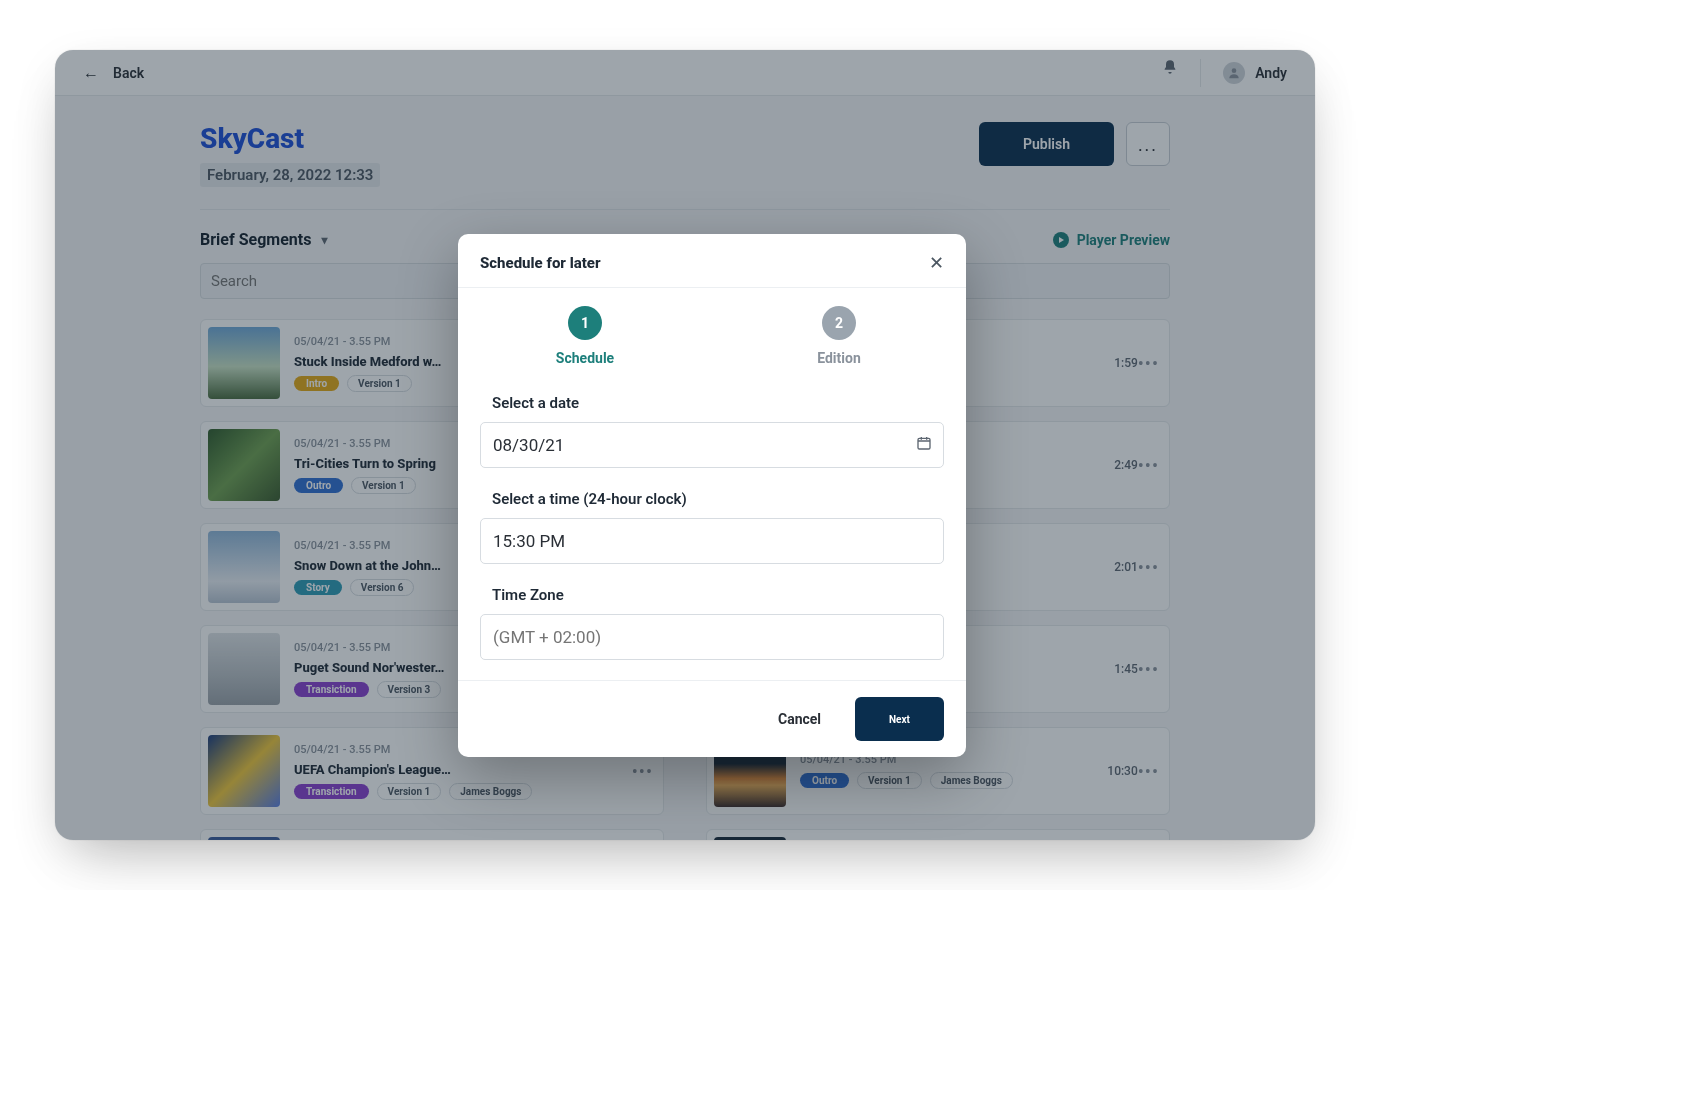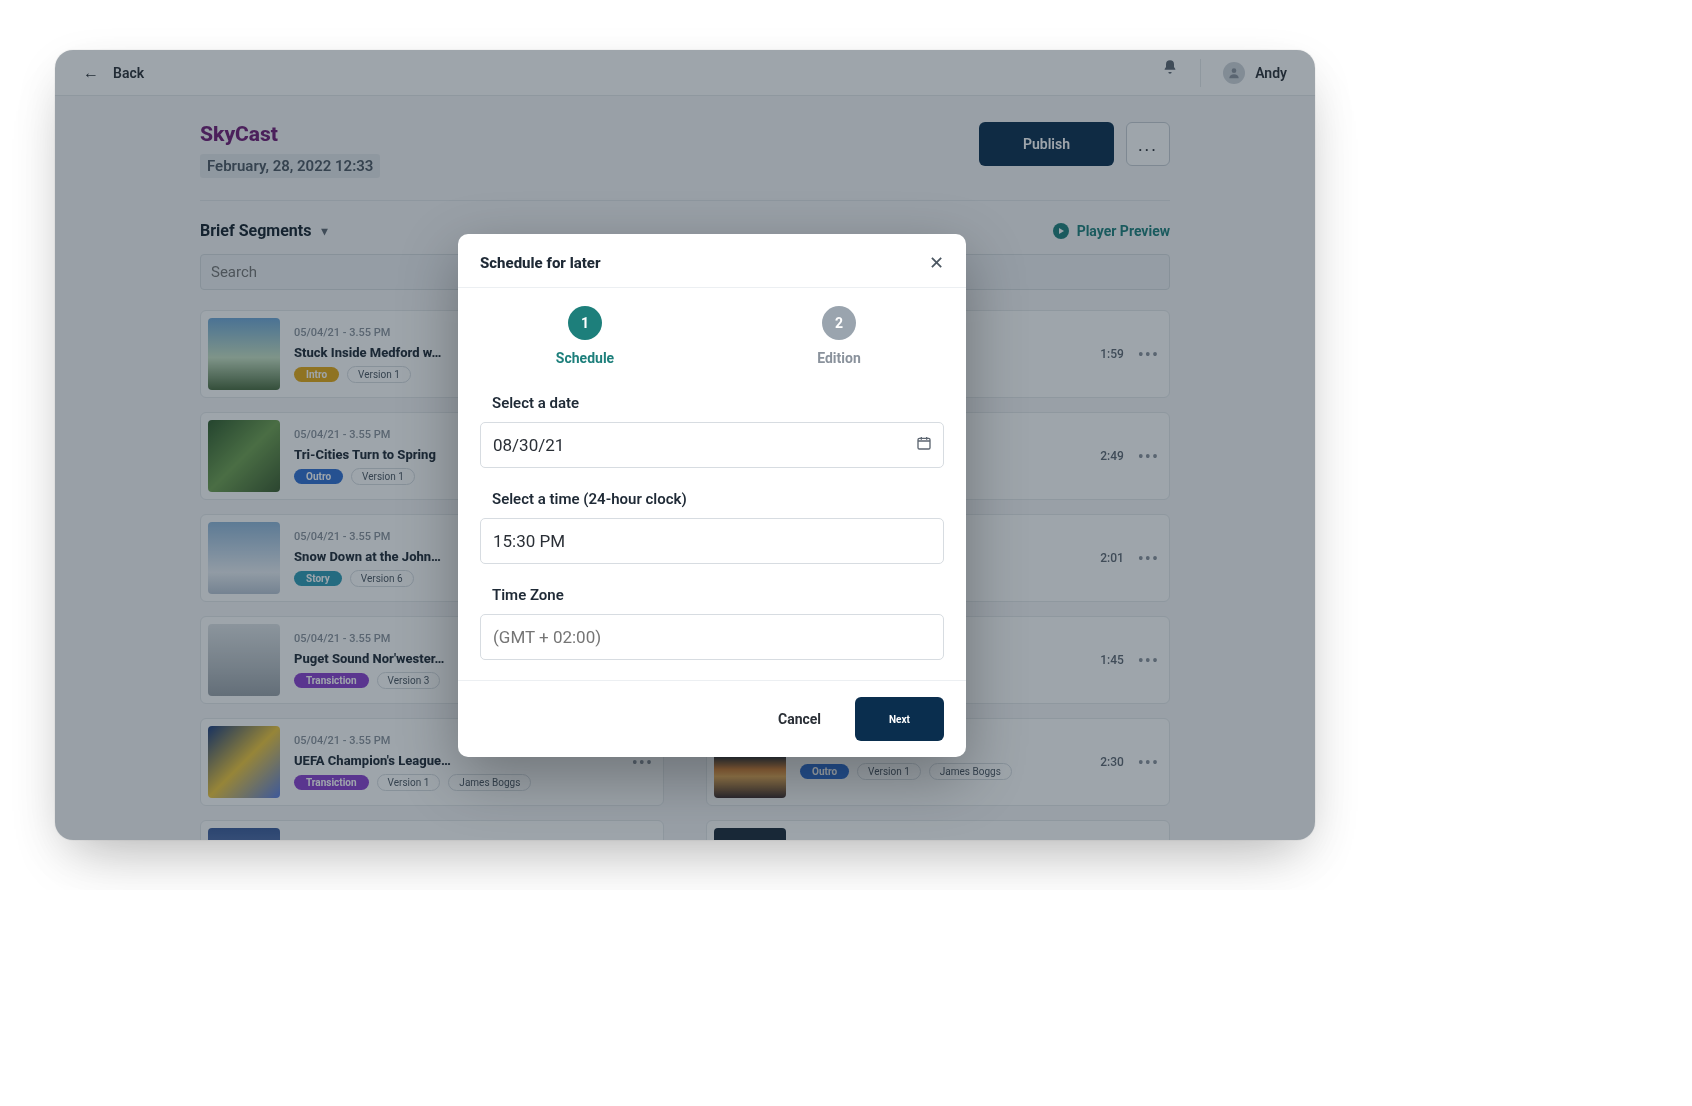--- a/index.html
+++ b/index.html
@@ -17,21 +17,21 @@
   .back-arrow { font-size:16px; }
   .topright { display:flex; gap:22px; }
   .bell { width:16px; height:16px; color:#5d6671; }
   .vline { width:1px; height:28px; background:#e5e8eb; }
   .user { display:flex; align-items:center; gap:10px; font-size:14px; font-weight:600; color:#2a2f36; }
   .avatar { width:22px; height:22px; border-radius:50%; background:#cfd4da; display:flex; align-items:center; justify-content:center; }
   .avatar svg { width:14px; height:14px; color:#8a929c; }
   
   .page { padding: 26px 145px 0 145px; height: calc(100% - 46px); overflow:hidden; }
   .page-head { display:flex; justify-content:space-between; align-items:flex-start; }
-  .title { font-size:21px; font-weight:800; color:#701a75; }
+  .title { font-size:28px; font-weight:800; color:#1d4ed8; }
   .date-badge { display:inline-block; background:#e6e9ec; color:#4c5762; font-size:15px; font-weight:600; padding:3px 7px; border-radius:3px; margin-top:8px; }
   .actions { display:flex; gap:12px; }
   .btn-publish { background:#0a2e4e; color:#fff; font-size:14px; font-weight:600; border:none; border-radius:6px; padding:0 44px; height:44px; cursor:pointer; }
   .btn-more { width:44px; height:44px; border:1px solid #c8ced5; border-radius:6px; background:#fff; color:#2a2f36; font-size:18px; cursor:pointer; display:flex; align-items:center; justify-content:center; letter-spacing:2px; }
   .rule { height:1px; background:#e3e7eb; margin:22px 0 20px 0; }
   
   .toolbar { display:flex; justify-content:space-between; align-items:center; margin-bottom:14px; }
   .seg-label { display:flex; align-items:center; gap:10px; font-size:16px; font-weight:700; color:#14202c; cursor:pointer; }
   .chev { font-size:12px; color:#5d6671; }
   .preview { display:flex; align-items:center; gap:8px; color:#1d7f7b; font-size:14px; font-weight:700; cursor:pointer; }
@@ -45,22 +45,22 @@
   .thumb { width:72px; height:72px; border-radius:4px; flex-shrink:0; }
   .meta { flex:1; display:flex; flex-direction:column; justify-content:center; gap:6px; min-width:0; }
   .timestamp { font-size:11px; color:#8a929c; font-weight:500; }
   .card-title { font-size:13px; font-weight:800; color:#1f2a36; white-space:nowrap; overflow:hidden; text-overflow:ellipsis; }
   .tags { display:flex; gap:8px; align-items:center; }
   .pill { font-size:10px; font-weight:700; padding:2px 12px; border-radius:10px; color:#fff; }
   .pill.Intro { background:#e6a913; }
   .pill.Outro { background:#2f6fd3; }
   .pill.Story { background:#2d9bb5; }
   .pill.Transiction { background:#8a3fcf; }
-  .chip { font-size:10px; font-weight:400; color:#4c5762; border:1px solid #d7dce1; border-radius:10px; padding:2px 10px; background:#fff; }
-  .right { position:absolute; right:10px; top:50%; transform:translateY(-50%); display:flex; align-items:center; gap:14px; }
+  .chip { font-size:10px; font-weight:700; color:#4c5762; border:1px solid #d7dce1; border-radius:10px; padding:2px 10px; background:#fff; }
+  .right { position:absolute; right:10px; top:50%; transform:translateY(-50%); display:flex; align-items:center; }
   .dur { font-size:12px; color:#5d6671; font-weight:500; }
   .dots { color:#8a929c; font-size:18px; letter-spacing:1px; cursor:pointer; line-height:0.5;}
   
   .g-sky { background:linear-gradient(180deg,#6fa8d8 0%,#c9e2c4 55%,#4a6b3e 100%); }
   .g-bird { background:linear-gradient(135deg,#2f5a2a,#6fa04f 50%,#3a5a2c); }
   .g-cloud { background:linear-gradient(180deg,#8fb6d9,#e9eef4 70%,#b7c4d3); }
   .g-fog { background:linear-gradient(180deg,#dfe3e6,#b8bec3 60%,#9aa1a8); }
   .g-sport { background:linear-gradient(135deg,#1a3b7e,#f2c83a 50%,#5a7de2); }
   .g-stad { background:linear-gradient(180deg,#3a5a9a,#6a82b8 50%,#2b3a5a); }
   .g-sun { background:linear-gradient(180deg,#1a2a3a 40%,#e28a3a 60%,#f2b35a 70%,#3a2a2a); }
@@ -280,21 +280,21 @@
             <div class="thumb g-sun"></div>
             <div class="meta">
               <div class="timestamp">05/04/21 - 3.55 PM</div>
               <div class="tags">
                 <span class="pill Outro">Outro</span>
                 <span class="chip">Version 1</span>
                 <span class="chip">James Boggs</span>
               </div>
             </div>
             <div class="right">
-              <span class="dur">2:30</span>
+              <span class="dur">10:30</span>
               <span class="dots">•••</span>
             </div>
           </div>
           <div class="card">
             <div class="thumb g-sun2"></div>
             <div class="meta"></div>
           </div>
         </div>
     </div>
   </div>

